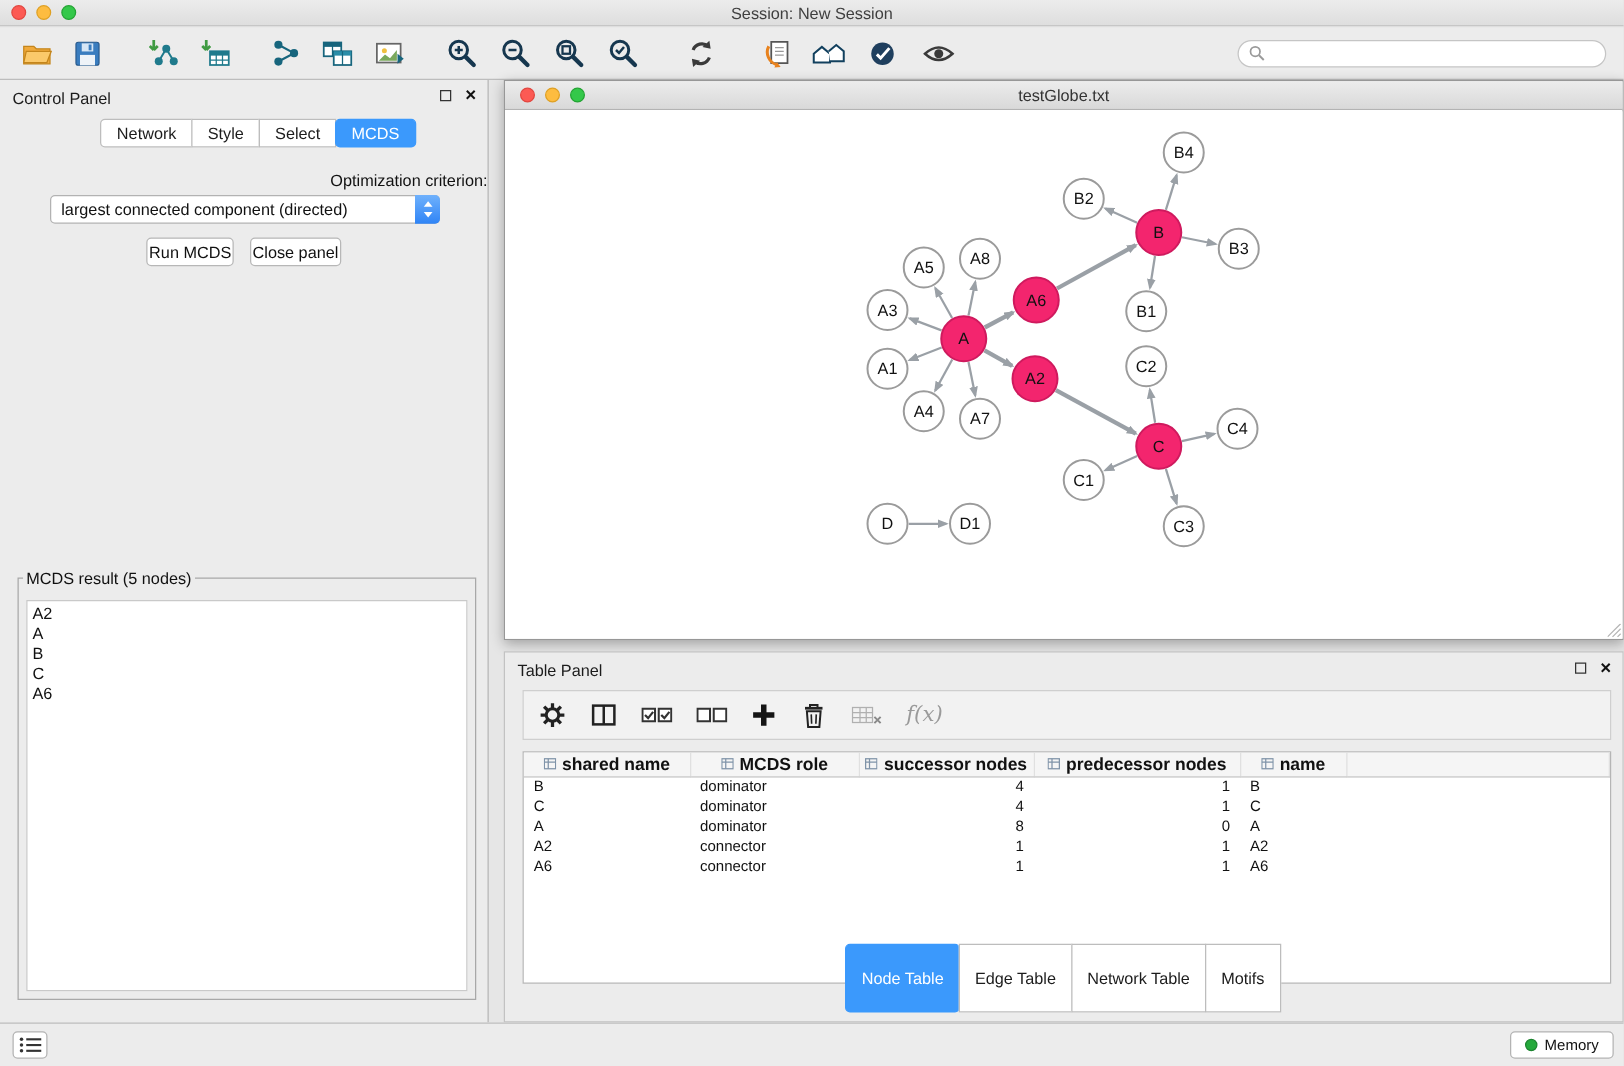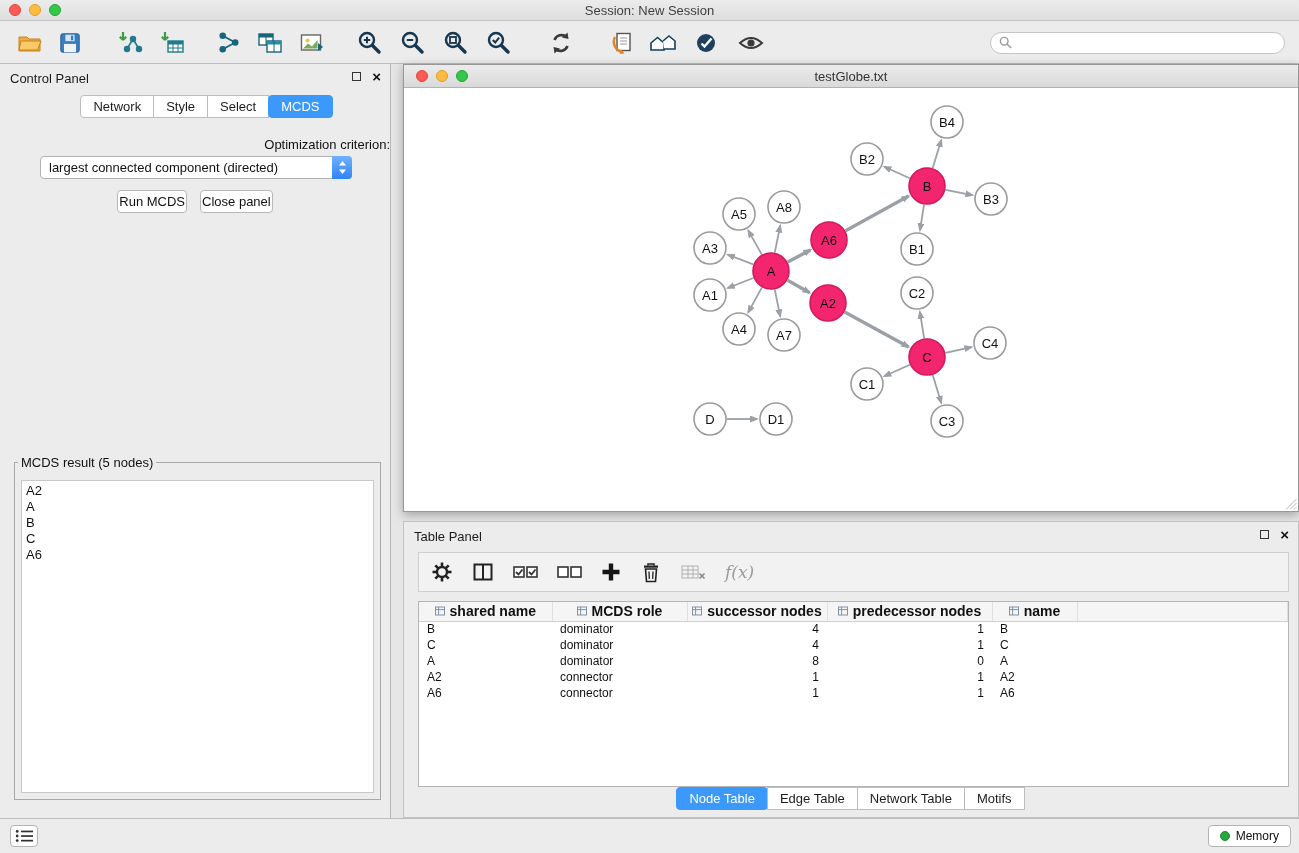--- a/index.html
+++ b/index.html
@@ -78,21 +78,21 @@
   .tp-table-wrap { position:absolute; top:79px; left:14px; right:9px; height:186px; background:#fff;
     border:1px solid #b5b5b5; overflow:hidden; }
   table.node-table { border-collapse:collapse; width:100%; table-layout:fixed; font-size:12px; color:#111; }
   table.node-table th { background:#f5f5f5; border-bottom:1px solid #d2d2d2; border-right:1px solid #e0e0e0;
     height:19px; font-weight:bold; font-size:14px; }
   .th-inner { display:flex; align-items:center; justify-content:center; gap:5px; }
   table.node-table td { height:16px; padding:0 8px; white-space:nowrap; overflow:hidden; }
   td.num { text-align:right; padding-right:14px; }
 
   .tp-tabs { position:absolute; bottom:7px; left:0; right:0; display:flex; justify-content:center; }
-  .tp-tab { font-size:13px; padding:3px 12px; background:#fff; border:1px solid #bdbdbd; margin-left:-1px; color:#1c1c1c; }
+  .tp-tab { font-size:13px; padding:19px 12px; background:#fff; border:1px solid #bdbdbd; margin-left:-1px; color:#1c1c1c; }
   .tp-tab.active { background:var(--accent); border-color:var(--accent); color:#fff; border-radius:4px; }
 
   
   .statusbar { position:absolute; left:0; right:0; bottom:0; height:35px; background:#ececec; border-top:1px solid #bdbdbd; }
   .status-list-btn { position:absolute; left:10px; top:6px; width:28px; height:22px; background:#fff;
     border:1px solid #b3b3b3; border-radius:4px; display:flex; align-items:center; justify-content:center; }
   .memory-btn { position:absolute; right:8px; top:6px; height:22px; padding:0 11px; background:#fff;
     border:1px solid #b3b3b3; border-radius:4px; display:flex; align-items:center; gap:6px; font-size:12px; color:#111;
     font-family:"Liberation Sans",sans-serif; }
   .mem-dot { width:10px; height:10px; border-radius:50%; background:#25a93c; border:1px solid #1d8530; }

